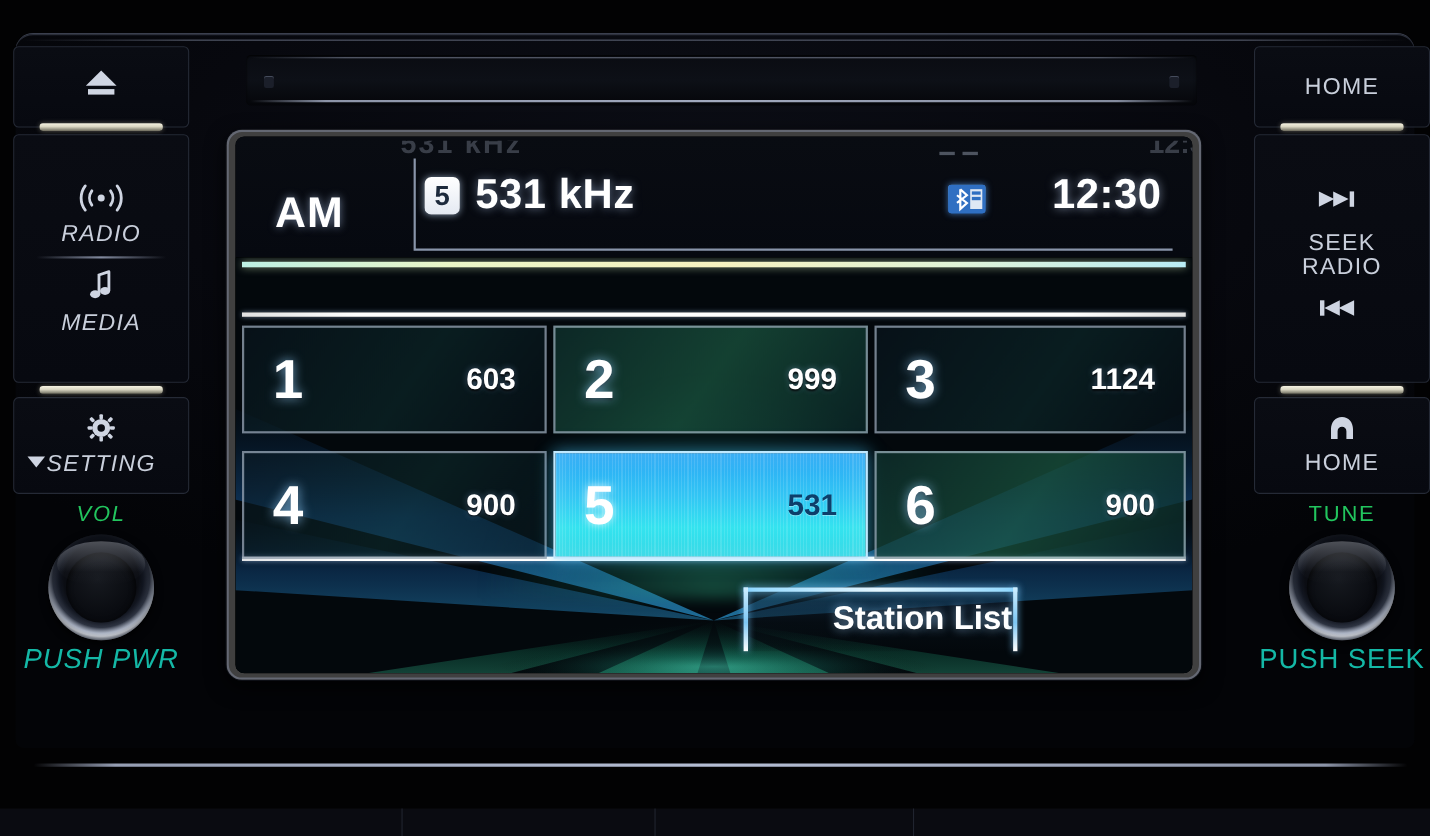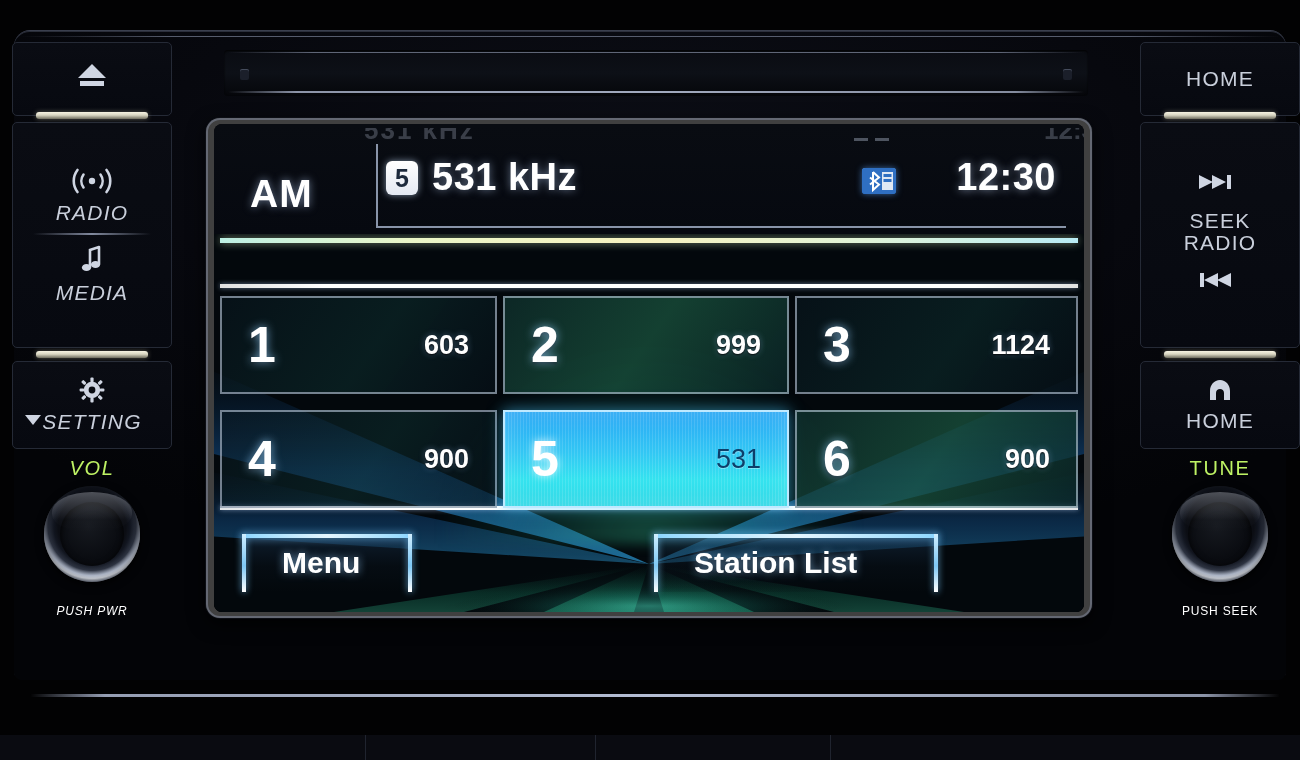--- a/index.html
+++ b/index.html
@@ -86,38 +86,38 @@
   .divider-line{
     width:118px; height:2px; background:linear-gradient(to right,rgba(120,130,155,0),rgba(170,180,205,.75),rgba(120,130,155,0));
     margin:9px 0;
   }
 
   .icon{ display:block; margin:0 auto 4px auto; }
 
   
   .knob-zone{ position:relative; width:160px; height:200px; margin-top:8px;
               display:flex; flex-direction:column; align-items:center; }
-  .knob-top-label{ font-size:20px; letter-spacing:1.6px; color:#bef264; margin-bottom:6px; }
+  .knob-top-label{ font-size:20px; letter-spacing:1.6px; color:#22c55e; margin-bottom:6px; }
   .knob{
     position:relative; width:96px; height:96px; border-radius:50%;
     background:
       radial-gradient(circle at 50% 42%, #0b0d13 0%, #0b0d13 46%, #121620 52%, #2e3442 60%, #b9c2d4 67%, #e8edf6 71%, #8f98ab 76%, #3b4150 82%, #14171f 90%, #07080c 100%);
     box-shadow:0 3px 8px rgba(0,0,0,.85), inset 0 0 10px rgba(0,0,0,.8);
   }
   .knob:before{
     content:""; position:absolute; left:16px; top:16px; width:64px; height:64px; border-radius:50%;
     background:radial-gradient(circle at 45% 38%, #16191f 0%, #0a0c11 60%, #05060a 100%);
     box-shadow:inset 0 2px 6px rgba(0,0,0,.9);
   }
   .knob:after{
     content:""; position:absolute; left:8px; top:6px; width:80px; height:40px; border-radius:50% 50% 45% 45%;
     background:linear-gradient(180deg, rgba(235,240,250,.30) 0%, rgba(235,240,250,.02) 70%, rgba(0,0,0,0) 100%);
     pointer-events:none;
   }
-  .knob-bottom-label{ margin-top:22px; font-size:12px; letter-spacing:.8px; color:#ffffff; white-space:nowrap; }
+  .knob-bottom-label{ margin-top:3px; font-size:25px; letter-spacing:.8px; color:#14b8a6; white-space:nowrap; }
 
   
   .screen-bezel{
     position:absolute; left:206px; top:118px; width:886px; height:500px;
     border-radius:14px;
     background:#404040;
     box-shadow:inset 0 0 0 2px rgba(150,160,185,.42), 0 0 0 1px #0c0e14, 0 6px 18px rgba(0,0,0,.8);
     overflow:hidden;
   }
   .screen{
@@ -241,21 +241,21 @@
     position:relative; z-index:2; margin-left:26px;
     font-size:50px; font-weight:bold; color:#fff; line-height:1;
     text-shadow:0 0 10px rgba(150,210,255,.75), 0 2px 3px rgba(0,0,0,.7);
   }
   .pcell.sel .pnum{ color:#fff; text-shadow:0 0 8px rgba(255,255,255,.85); }
   .pfreq{
     position:relative; z-index:2; margin-left:auto; margin-right:26px;
     font-size:27px; font-weight:bold; color:#fff;
     text-shadow:0 1px 2px rgba(0,0,0,.85), 0 0 6px rgba(160,200,255,.4);
   }
-  .pcell.sel .pfreq{ color:#0d3f6b; text-shadow:0 1px 0 rgba(255,255,255,.35); font-weight:normal; }
+  .pcell.sel .pfreq{ color:#0d3f6b; text-shadow:0 1px 0 rgba(255,255,255,.35); font-weight:bold; }
 
   
   .softbtn{
     position:absolute; top:300px; height:58px;
     background:linear-gradient(180deg, rgba(22,44,68,.62) 0%, rgba(10,20,30,.38) 55%, rgba(4,8,12,.10) 100%);
     display:flex; align-items:center;
   }
   .softbtn .cap{
     position:absolute; left:0; right:0; top:0; height:4px;
     background:linear-gradient(to right,#8fd8ff,#e4f6ff 50%,#8fd8ff);
@@ -265,21 +265,21 @@
     position:absolute; top:0; width:4px; height:58px;
     background:linear-gradient(180deg,#cfeeff 0%,#7ec8f5 55%,#ffffff 100%);
     box-shadow:0 0 7px rgba(120,200,255,.8);
   }
   .softbtn .lft{ left:0; } .softbtn .rgt{ right:0; }
   .softbtn span.lbl{
     margin-left:40px; font-size:30px; font-weight:bold; color:#fff;
     text-shadow:0 0 9px rgba(150,205,255,.7), 0 2px 3px rgba(0,0,0,.75);
   }
   .sb-menu{ left:28px; width:170px; }
-  .sb-list{ left:440px; width:284px; }
+  .sb-list{ left:462px; width:249px;padding-left:41px; }
 
   
   .watermark{
     position:absolute; left:1035px; top:702px;
     font-size:25px; color:#9aa0a8; letter-spacing:.3px; opacity:.92;
     font-family:"Liberation Sans", sans-serif;
   }
   .watermark .c{ font-size:23px; }
 </style>
 </head>
@@ -523,26 +523,20 @@
               <span class="pnum">5</span>
               <span class="pfreq">531</span>
             </div>
             <div class="pcell c3 green">
               <span class="pnum">6</span>
               <span class="pfreq">900</span>
             </div>
           </div>
         </div>
 
-        <div class="softbtn sb-menu">
-          <div class="cap"></div>
-          <div class="lft"></div>
-          <div class="rgt"></div>
-          <span class="lbl">Menu</span>
-        </div>
 
         <div class="softbtn sb-list">
           <div class="cap"></div>
           <div class="lft"></div>
           <div class="rgt"></div>
           <span class="lbl">Station List</span>
         </div>
 
       </div>
     </div>

